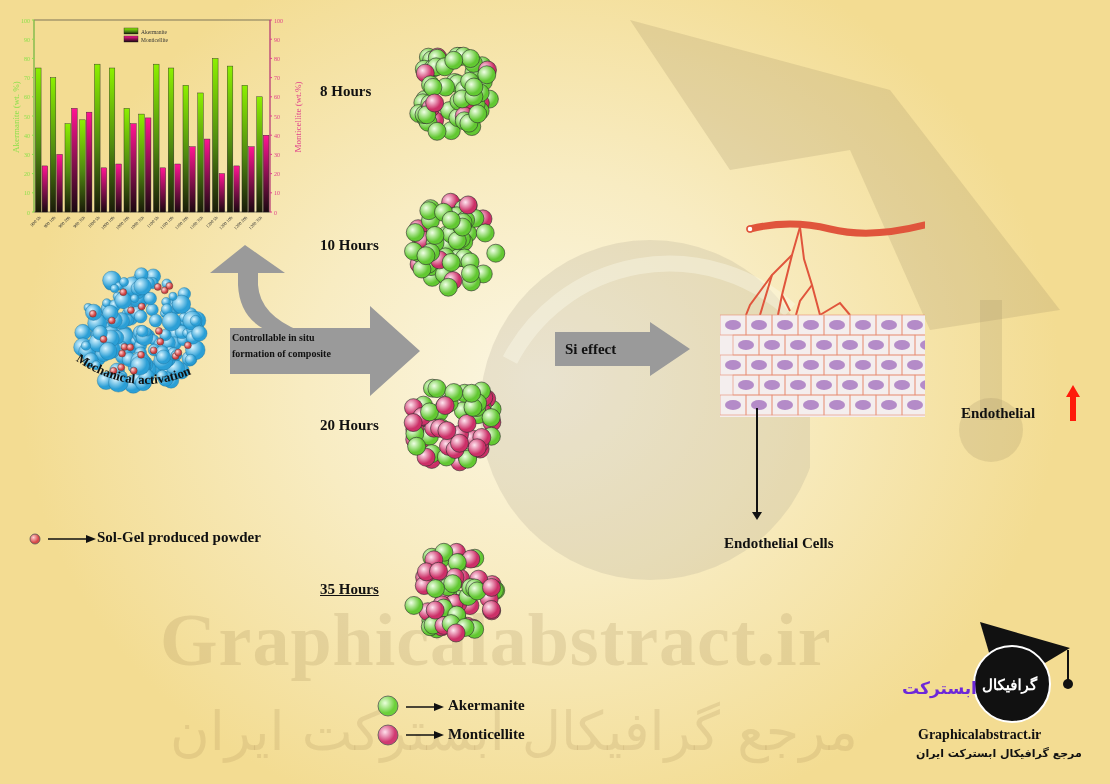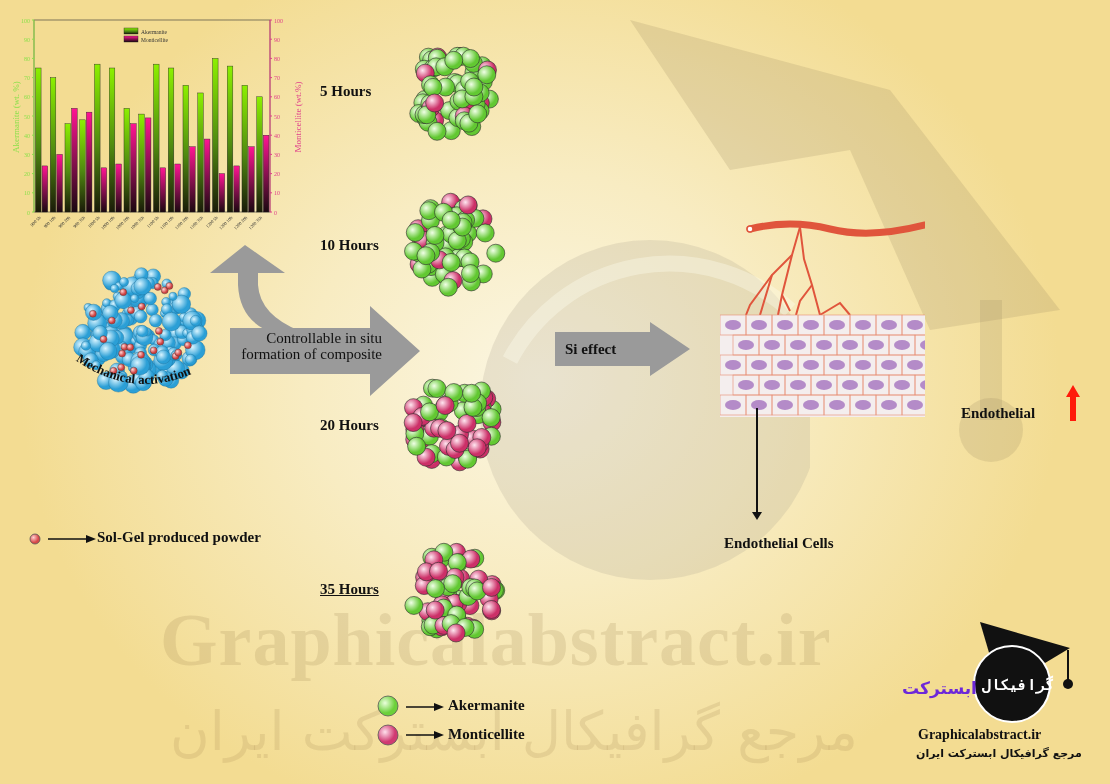--- a/index.html
+++ b/index.html
@@ -364,26 +364,26 @@
 <svg class="abs" style="left:60px;top:340px;width:170px;height:80px;" viewBox="0 0 170 80">
   <defs>
       <path id="arcp" d="M 12 18 Q 85 70 160 18"></path>
     </defs>
   <text font-family="Liberation Serif, serif" font-weight="bold" font-size="13" fill="#111"><textPath href="#arcp" startOffset="4" id="mech-text">Mechanical activation</textPath></text>
 </svg>
 
 <svg class="abs" style="left:230px;top:306px;width:190px;height:90px;" viewBox="0 0 190 90">
   <polygon points="0,22 140,22 140,0 190,45 140,90 140,68 0,68" fill="#9a9a9a"></polygon>
 </svg>
-<div class="abs" style="left:232px;top:330px;width:150px;text-align:right;font-size:15px;font-weight:normal;color:#111;line-height:16px;">
+<div class="abs" style="left:232px;top:330px;width:150px;text-align:left;font-size:10px;font-weight:bold;color:#111;line-height:16px;">
   <div>Controllable in situ</div>
   <div>formation of composite</div>
 </div>
 
-<div class="abs hours" style="left:320px;top:83px;">5 Hours</div>
+<div class="abs hours" style="left:320px;top:83px;">8 Hours</div>
 <div class="abs hours" style="left:320px;top:237px;text-align:center;">10 Hours</div>
 <div class="abs hours" style="left:320px;top:417px;">20 Hours</div>
 <div class="abs hours" style="left:320px;top:581px;text-decoration:underline;">35 Hours</div>
 
 <svg class="abs" style="left:398px;top:36px;width:110px;height:110px;" viewBox="0 0 110 110">
     <defs>
       <radialGradient id="cg0" cx="35%" cy="35%">
         <stop offset="0" stop-color="#f0ffe6"></stop>
         <stop offset="1" stop-color="#62c832"></stop>
       </radialGradient>
@@ -818,16 +818,16 @@
 </svg>
 <div class="abs label-text" style="left:448px;top:697px;">Akermanite</div>
 <div class="abs label-text" style="left:448px;top:726px;">Monticellite</div>
 
 <svg class="abs" style="left:970px;top:618px;width:110px;height:110px;" viewBox="0 0 110 110">
   <polygon points="10,4 100,30 70,48 20,38" fill="#111"></polygon>
   <line x1="98" y1="32" x2="98" y2="62" stroke="#111" stroke-width="2"></line>
   <circle cx="98" cy="66" r="5" fill="#111"></circle>
   <circle cx="42" cy="66" r="38" fill="#111" stroke="#fff" stroke-width="2"></circle>
 </svg>
-<div class="abs" style="left:982px;top:676px;width:62px;text-align:left;color:#fff;font-size:15px;font-weight:bold;font-family:Liberation Mono, monospace;">گرافیکال</div>
+<div class="abs" style="left:982px;top:676px;width:62px;text-align:left;color:#fff;font-size:15px;font-weight:bold;font-family:Liberation Serif, serif;">گرافیکال</div>
 <div class="abs" style="left:902px;top:678px;font-size:17px;font-weight:bold;color:#6d28d9;font-family:'DejaVu Sans',sans-serif;">ابسترکت</div>
 <div class="abs" style="left:918px;top:727px;font-size:14px;font-weight:bold;color:#111;">Graphicalabstract.ir</div>
 <div class="abs" style="left:916px;top:747px;font-size:11px;font-weight:bold;color:#111;font-family:'DejaVu Sans',sans-serif;direction:rtl;">مرجع گرافیکال ابسترکت ایران</div>
 
 </body></html>

